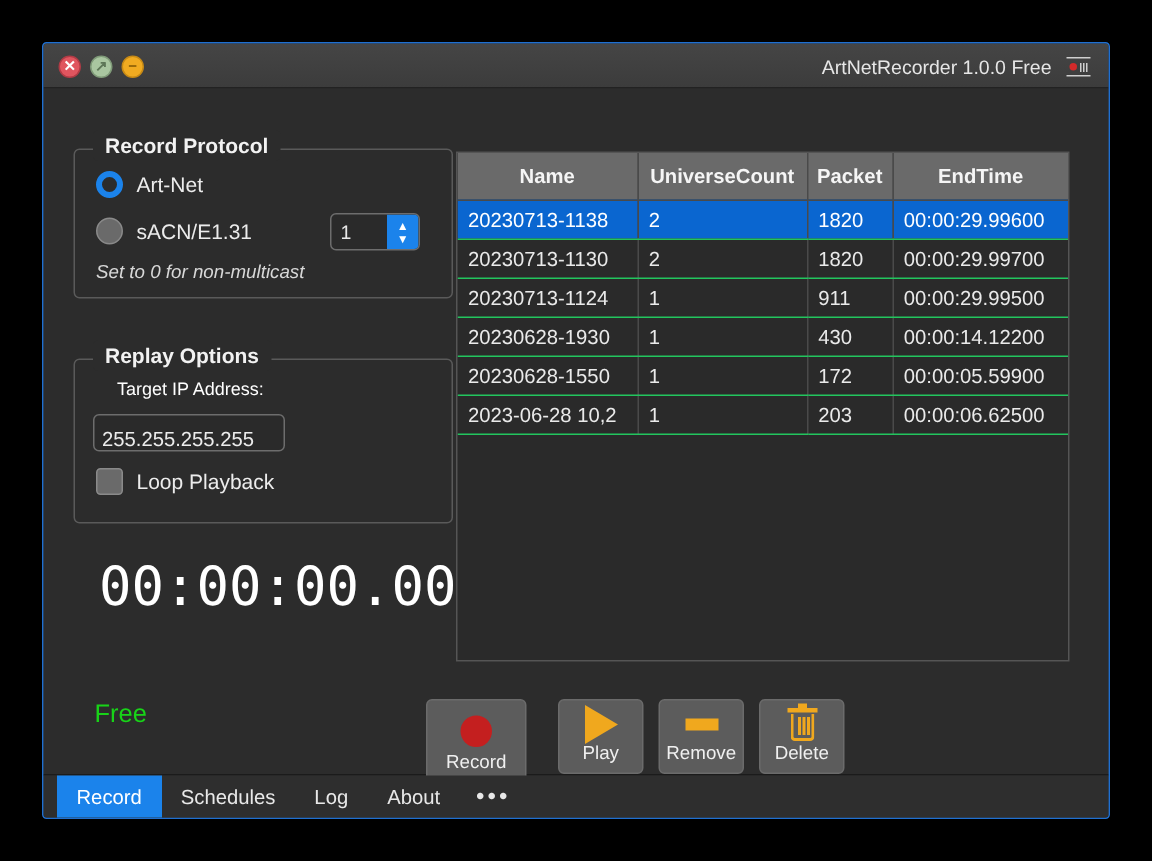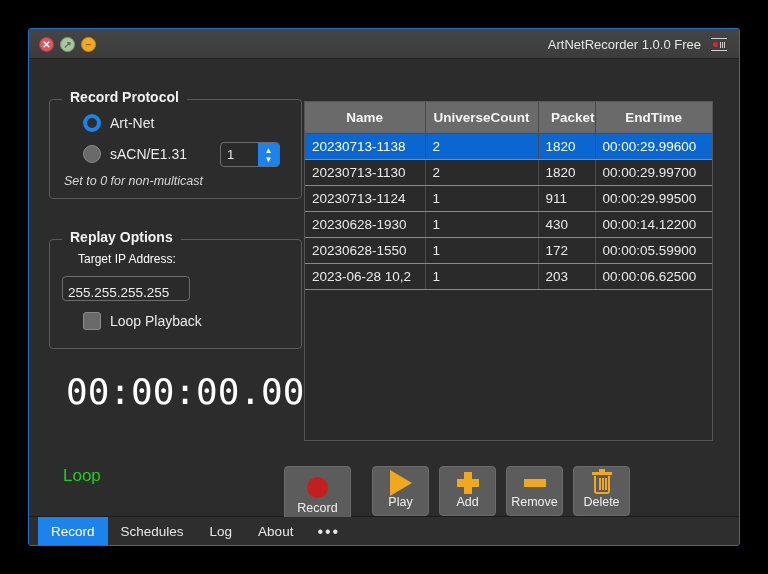--- a/index.html
+++ b/index.html
@@ -77,21 +77,21 @@
     padding: 2px 8px;
     color: #f2f2f2;
     font-size: 14px; font-weight: bold;
     border-radius: 3px;
   }
 
   #grp-protocol { left: 20px; top: 40px; width: 253px; height: 100px; }
   #grp-replay   { left: 20px; top: 180px; width: 253px; height: 110px; }
 
   
-  .radio-row { position: absolute; display: flex; align-items: center; margin-left: 19px; }
+  .radio-row { position: absolute; display: flex; align-items: center; }
   .radio {
     width: 18px; height: 18px; border-radius: 50%;
     background: #6a6a6a;
     border: 1px solid #8a8a8a;
     flex: none;
   }
   .radio.on {
     background: #2c2c2c;
     border: 4px solid #1b83eb;
   }
@@ -187,21 +187,21 @@
     height: 26px;
     padding: 0 7px;
     border-right: 1px solid #4a4a4a;
     border-bottom: 1px solid #22c55e;
     white-space: nowrap;
   }
   tbody td:last-child { border-right: none; }
   tbody tr.selected td { background: #0a66d0; color: #ffffff; }
   .col-name  { width: 120px; }
   .col-uni   { width: 113px; }
-  .col-pkt   { width: 57px; text-align: right; }
+  .col-pkt   { width: 57px; }
   .col-end   { width: auto; }
 
   
   #toolbar { position: absolute; left: 255px; top: 407px; display: flex; align-items: flex-start; gap: 10px; }
   .tbtn {
     background: #5c5c5c;
     border: 1px solid #6b6b6b;
     border-radius: 4px;
     width: 57px; height: 50px;
     display: flex; flex-direction: column;
@@ -310,21 +310,21 @@
       </div>
 
       <div class="radio-row" id="row-loop">
         <span class="checkbox"></span>
         <span class="rlabel">Loop Playback</span>
       </div>
     </div>
 
     <div id="timecode">00:00:00.00</div>
 
-    <div id="status">Loop</div>
+    <div id="status">Free</div>
 
     <div id="table-wrap">
       <table>
         <thead>
           <tr>
             <th class="col-name">Name</th>
             <th class="col-uni">UniverseCount</th>
             <th class="col-pkt">Packet</th>
             <th class="col-end">EndTime</th>
           </tr>
@@ -379,26 +379,20 @@
         <span class="lb">Record</span>
       </div>
 
       <div class="tbtn">
         <span class="ic">
             <span class="ic-play"></span>
           </span>
         <span class="lb">Play</span>
       </div>
 
-      <div class="tbtn">
-        <span class="ic">
-            <span class="ic-plus"></span>
-          </span>
-        <span class="lb">Add</span>
-      </div>
 
       <div class="tbtn">
         <span class="ic">
             <span class="ic-minus"></span>
           </span>
         <span class="lb">Remove</span>
       </div>
 
       <div class="tbtn">
         <span class="ic">

